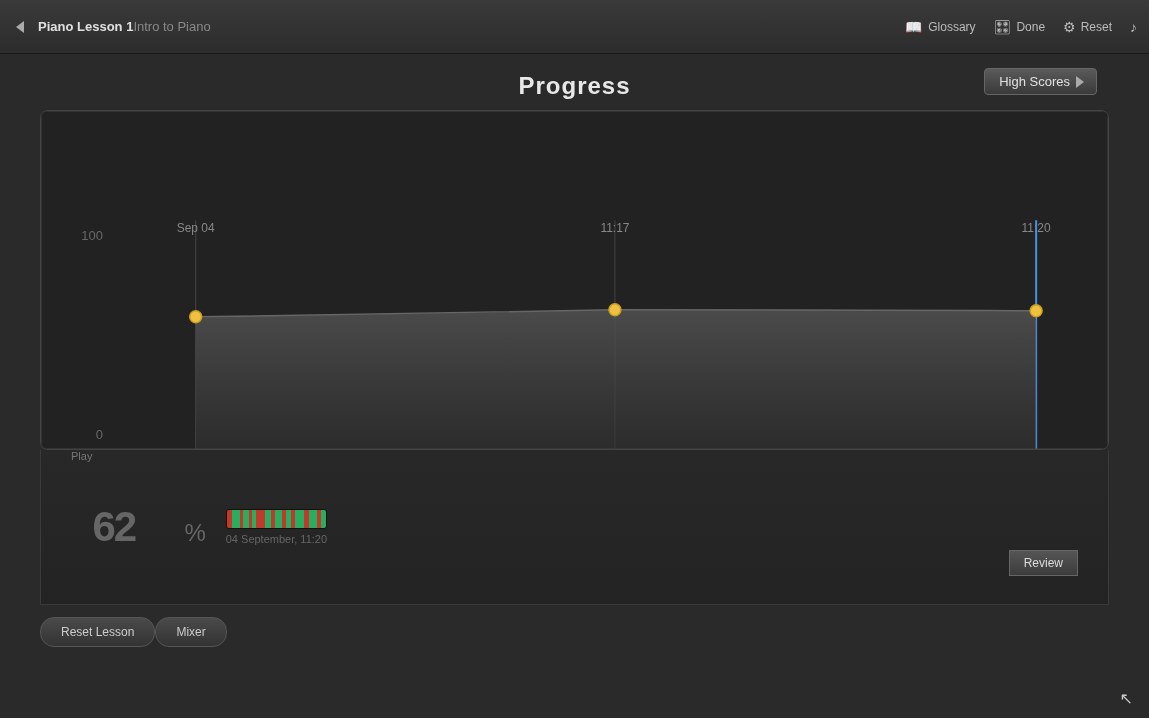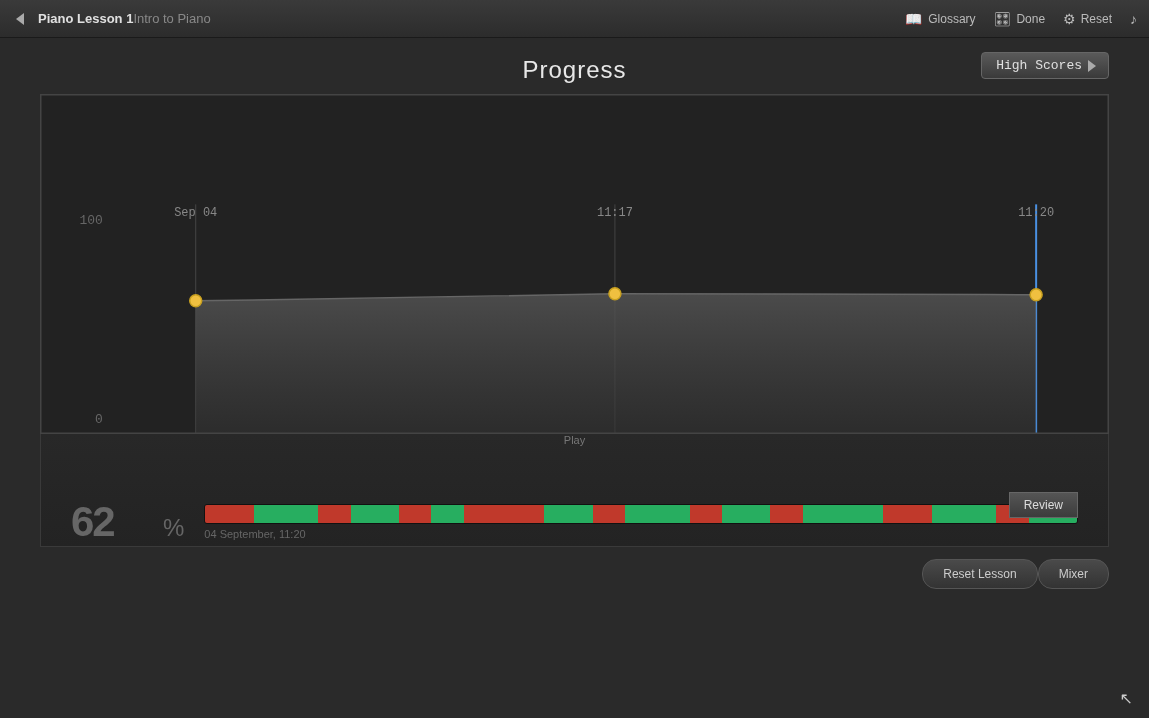--- a/index.html
+++ b/index.html
@@ -8,21 +8,21 @@
       height: 718px;
       background: #2a2a2a;
       font-family: -apple-system, BlinkMacSystemFont, 'Helvetica Neue', Arial, sans-serif;
       color: #ccc;
       overflow: hidden;
       position: relative;
     }
 
     
     #titlebar {
-      height: 38px;
+      height: 54px;
       background: linear-gradient(to bottom, #3a3a3a, #2c2c2c);
       border-bottom: 1px solid #1a1a1a;
       display: flex;
       align-items: center;
       padding: 0 12px;
       position: relative;
     }
     #back-btn {
       display: flex;
       align-items: center;
@@ -61,76 +61,74 @@
     }
 
     
     #page-title-wrap {
       text-align: center;
       padding: 18px 0 10px;
       position: relative;
     }
     #page-title {
       font-size: 24px;
-      font-weight: 400;
+      font-weight: 700;
       color: #e8e8e8;
       letter-spacing: 1px;
     }
     #high-scores-btn {
       position: absolute;
-      right: 0;
+      right: 12px;
       top: 14px;
       background: linear-gradient(to bottom, #5a5a5a, #3a3a3a);
       border: 1px solid #666;
       border-radius: 4px;
       color: #e0e0e0;
       font-size: 13px;
       padding: 5px 12px 5px 14px;
       cursor: pointer;
       display: flex;
       align-items: center;
       gap: 6px;
-      font-family: Liberation Mono, monospace;
     }
     #high-scores-btn::after {
       content: '';
       display: inline-block;
       width: 0;
       height: 0;
       border-top: 6px solid transparent;
       border-bottom: 6px solid transparent;
       border-left: 8px solid #aaa;
     }
 
     
     #chart-container {
       background: linear-gradient(to bottom, #222, #2d2d2d);
       border: 1px solid #444;
-      border-radius: 0;
+      border-radius: 8px;
       height: 340px;
       position: relative;
       overflow: hidden;
-      font-family: Liberation Mono, monospace;
     }
 
     #chart-svg {
       width: 100%;
       height: 100%;
     }
 
     
     #bottom-panel {
       background: linear-gradient(to bottom, #282828, #232323);
       border: 1px solid #3a3a3a;
       border-top: none;
-      height: 113px;
-      position: relative;
-      display: flex;
-      flex-direction: column;
-      justify-content: space-between;
+      height: 155px;
+      position: relative;
+      display: flex;
+      flex-direction: row;
+      justify-content: flex-start;
       padding: 0 30px;
     }
 
     #play-label {
       font-size: 11px;
       color: #777;
       text-align: center;
       margin-bottom: 4px;
     }
 
@@ -186,21 +184,21 @@
       border-radius: 0;
       color: #ddd;
       font-size: 12px;
       padding: 5px 14px;
       cursor: pointer;
     }
 
     
     #footer {
       display: flex;
-      justify-content: flex-end;
+      justify-content: flex-start;
       align-items: center;
       padding: 12px 40px 0;
     }
 
     .footer-btn {
       background: linear-gradient(to bottom, #4a4a4a, #333);
       border: 1px solid #555;
       border-radius: 14px;
       color: #ccc;
       font-size: 12px;

